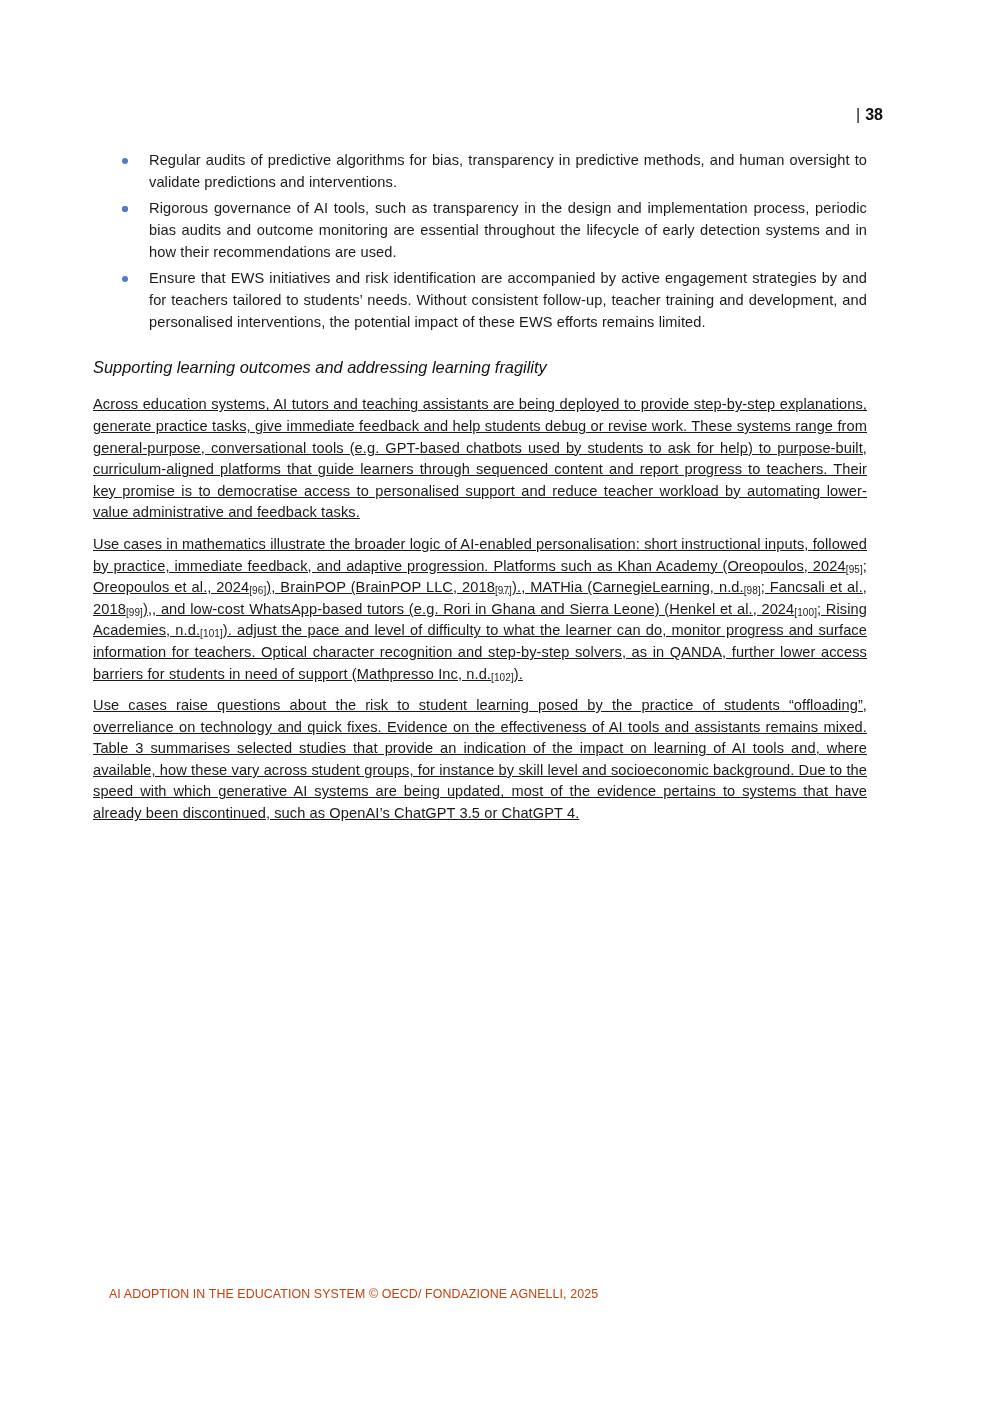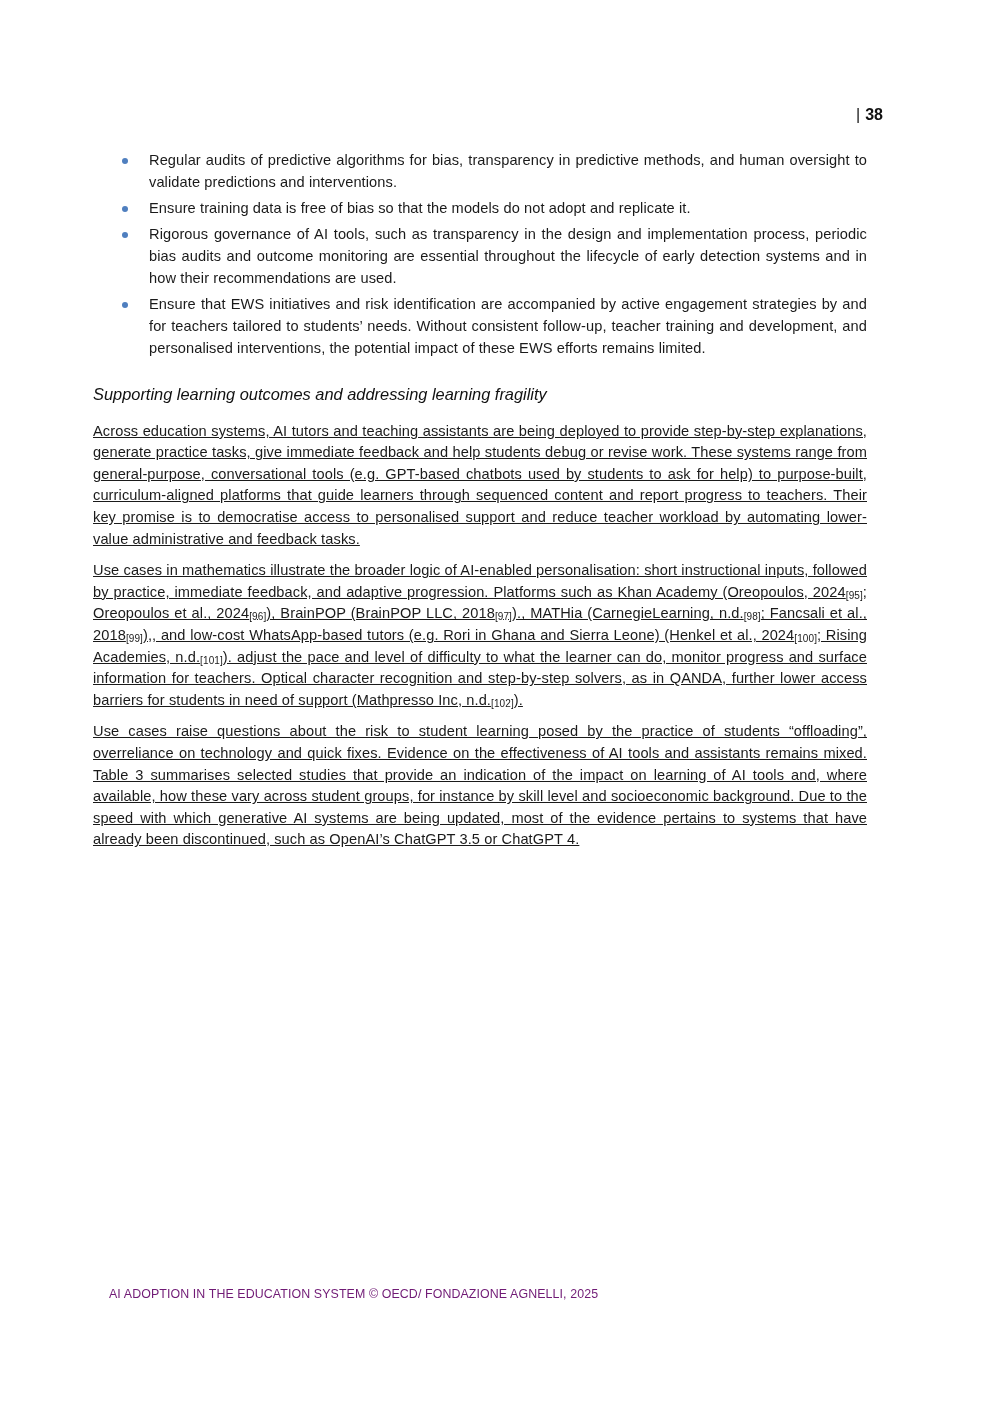--- a/index.html
+++ b/index.html
@@ -74,40 +74,39 @@
     .para sub {
       font-size: 10px;
       vertical-align: -2px;
       line-height: 0;
     }
     .footer {
       position: absolute;
       left: 109px;
       top: 1287px;
       font-size: 12.4px;
-      color: #701a75;
+      color: #c2410c;
       letter-spacing: 0.1px;
     }
   </style>
 </head>
 <body>
 
 <div class="page-number">
   <span class="sep">|</span><span>38</span>
 </div>
 
 <div class="content">
   <ul class="bullets">
     <li>
       <span class="dot"></span>
       <span>Regular audits of predictive algorithms for bias, transparency in predictive methods, and human oversight to validate predictions and interventions.</span>
     </li>
     <li>
       <span class="dot"></span>
-      <span>Ensure training data is free of bias so that the models do not adopt and replicate it.</span>
     </li>
     <li>
       <span class="dot"></span>
       <span>Rigorous governance of AI tools, such as transparency in the design and implementation process, periodic bias audits and outcome monitoring are essential throughout the lifecycle of early detection systems and in how their recommendations are used.</span>
     </li>
     <li>
       <span class="dot"></span>
       <span>Ensure that EWS initiatives and risk identification are accompanied by active engagement strategies by and for teachers tailored to students’ needs. Without consistent follow-up, teacher training and development, and personalised interventions, the potential impact of these EWS efforts remains limited.</span>
     </li>
   </ul>

